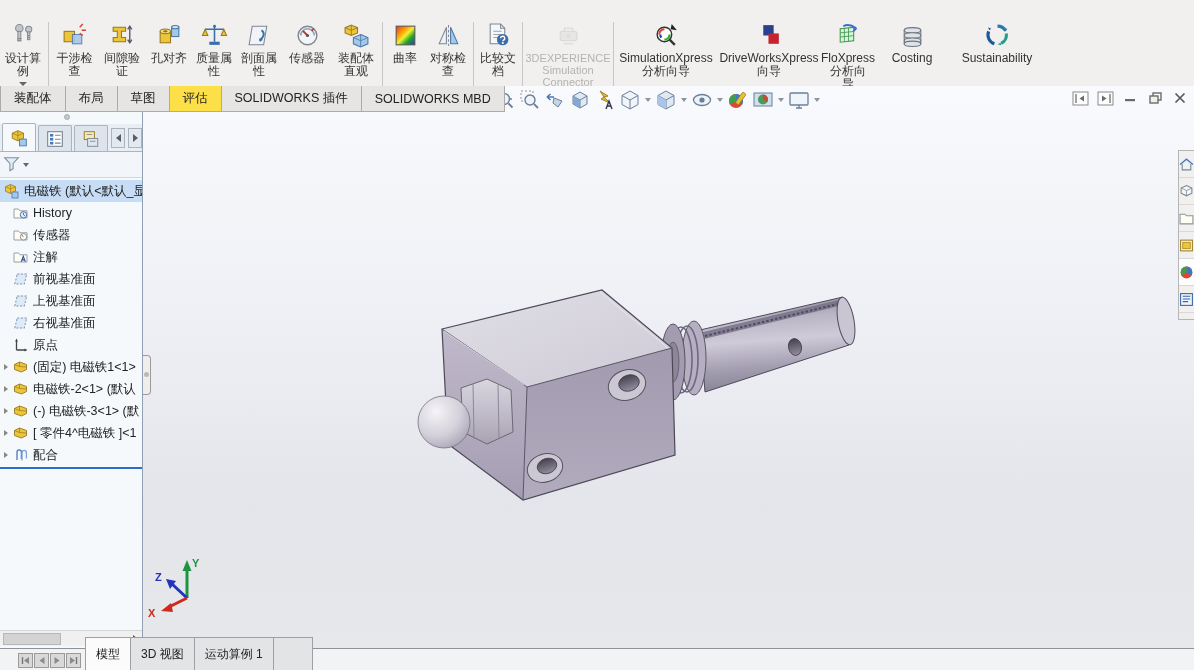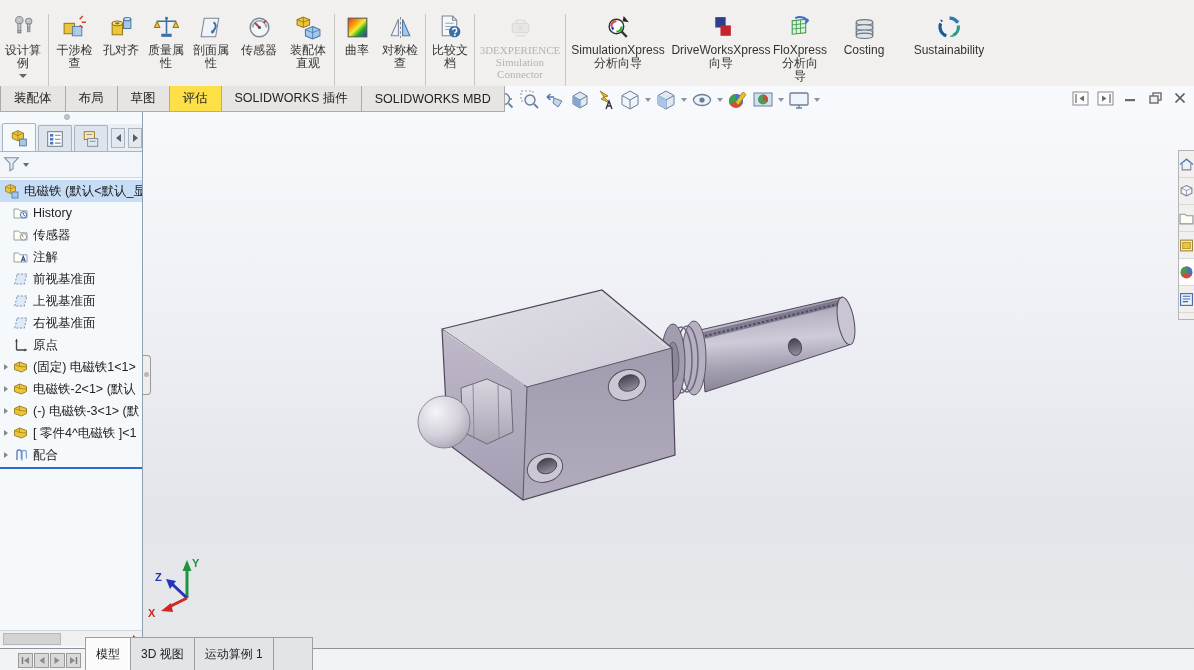--- a/index.html
+++ b/index.html
@@ -1,29 +1,29 @@
 <!DOCTYPE html>
 <html><head>
 <meta charset="utf-8">
 <style>
   * { margin:0; padding:0; box-sizing:border-box; }
   html,body { width:1194px; height:670px; overflow:hidden; }
   body { font-family:"Liberation Sans","DejaVu Sans",sans-serif; font-size:12px; color:#222;
          background:#f1f0ee; position:relative; }
 
   
-  .ribbon { position:absolute; left:0; top:8px; width:1194px; height:86px;
+  .ribbon { position:absolute; left:0; top:16px; width:1194px; height:86px;
             background:#f1f0ee; border-bottom:1px solid #b3b1ae;
             display:flex; align-items:flex-start; overflow:hidden; }
   .rbtn { height:84px; padding-top:6px; display:flex; flex-direction:column; align-items:center;
           flex:0 0 auto; cursor:pointer; }
   .rbtn .ric { width:27px; height:27px; display:block; flex:0 0 auto; }
   .rbtn .rlbl { margin-top:3px; font-size:12px; line-height:13px; text-align:center;
                 white-space:pre-line; color:#333; }
-  .rbtn.disabled .rlbl { color:#b5b3b0;font-family:Liberation Serif, serif; }
+  .rbtn.disabled .rlbl { color:#b5b3b0; }
   .rbtn.disabled .ric { opacity:.45; filter:grayscale(1); }
   .rbtn.sm .rlbl { font-size:11px; line-height:12px; }
   .ddtri { width:0; height:0; border-left:4px solid transparent; border-right:4px solid transparent;
            border-top:4px solid #666; margin-top:4px; }
   .rsep { width:1px; height:72px; background:#c9c7c4; margin:6px 2px 0 2px; flex:0 0 auto; }
 
   
   .cmdtabs { position:absolute; left:0; top:86px; height:26px; display:flex; z-index:5; }
   .ctab { height:26px; padding:0 13px; display:flex; align-items:center; justify-content:center;
           background:#e7e5e3; border:1px solid #adaba8; border-top:none; margin-right:-1px;
@@ -138,20 +138,30 @@
     <span class="ric">
       <svg width="27" height="27" viewBox="0 0 26 26">
           <rect x="3" y="9" width="10" height="10" fill="#ecc53a" stroke="#97781c"></rect>
           <rect x="11" y="12" width="9" height="9" fill="#a5c8ea" stroke="#4a78a8" opacity=".88"></rect>
           <path d="M18 5l3-3M20 8h4M18 11l3 2" stroke="#d04030" stroke-width="1.4" fill="none"></path>
         </svg></span>
     <span class="rlbl">干涉检
 查</span>
   </div>
 
+  <div class="rbtn" style="width:48px">
+    <span class="ric">
+      <svg width="27" height="27" viewBox="0 0 26 26">
+          <path d="M4 5h12v4h-4v6h4v4H4v-4h4v-6H4z" fill="#ecc53a" stroke="#97781c"></path>
+          <path d="M20 4v16" stroke="#556" stroke-width="1.3"></path>
+          <path d="M18 7l2-3 2 3M18 17l2 3 2-3" fill="none" stroke="#556" stroke-width="1.3"></path>
+        </svg></span>
+    <span class="rlbl">间隙验
+证</span>
+  </div>
 
   <div class="rbtn" style="width:46px">
     <span class="ric">
       <svg width="27" height="27" viewBox="0 0 26 26">
           <rect x="4" y="9" width="10" height="11" fill="#ecc53a" stroke="#97781c"></rect>
           <ellipse cx="9" cy="9" rx="5" ry="2.3" fill="#f6e08a" stroke="#97781c"></ellipse>
           <ellipse cx="9" cy="9" rx="2.2" ry="1" fill="#8a7320"></ellipse>
           <rect x="15" y="5" width="7" height="9" fill="#a5c8ea" stroke="#4a78a8"></rect>
           <ellipse cx="18.5" cy="5" rx="3.5" ry="1.6" fill="#cfe2f2" stroke="#4a78a8"></ellipse>
         </svg></span>

